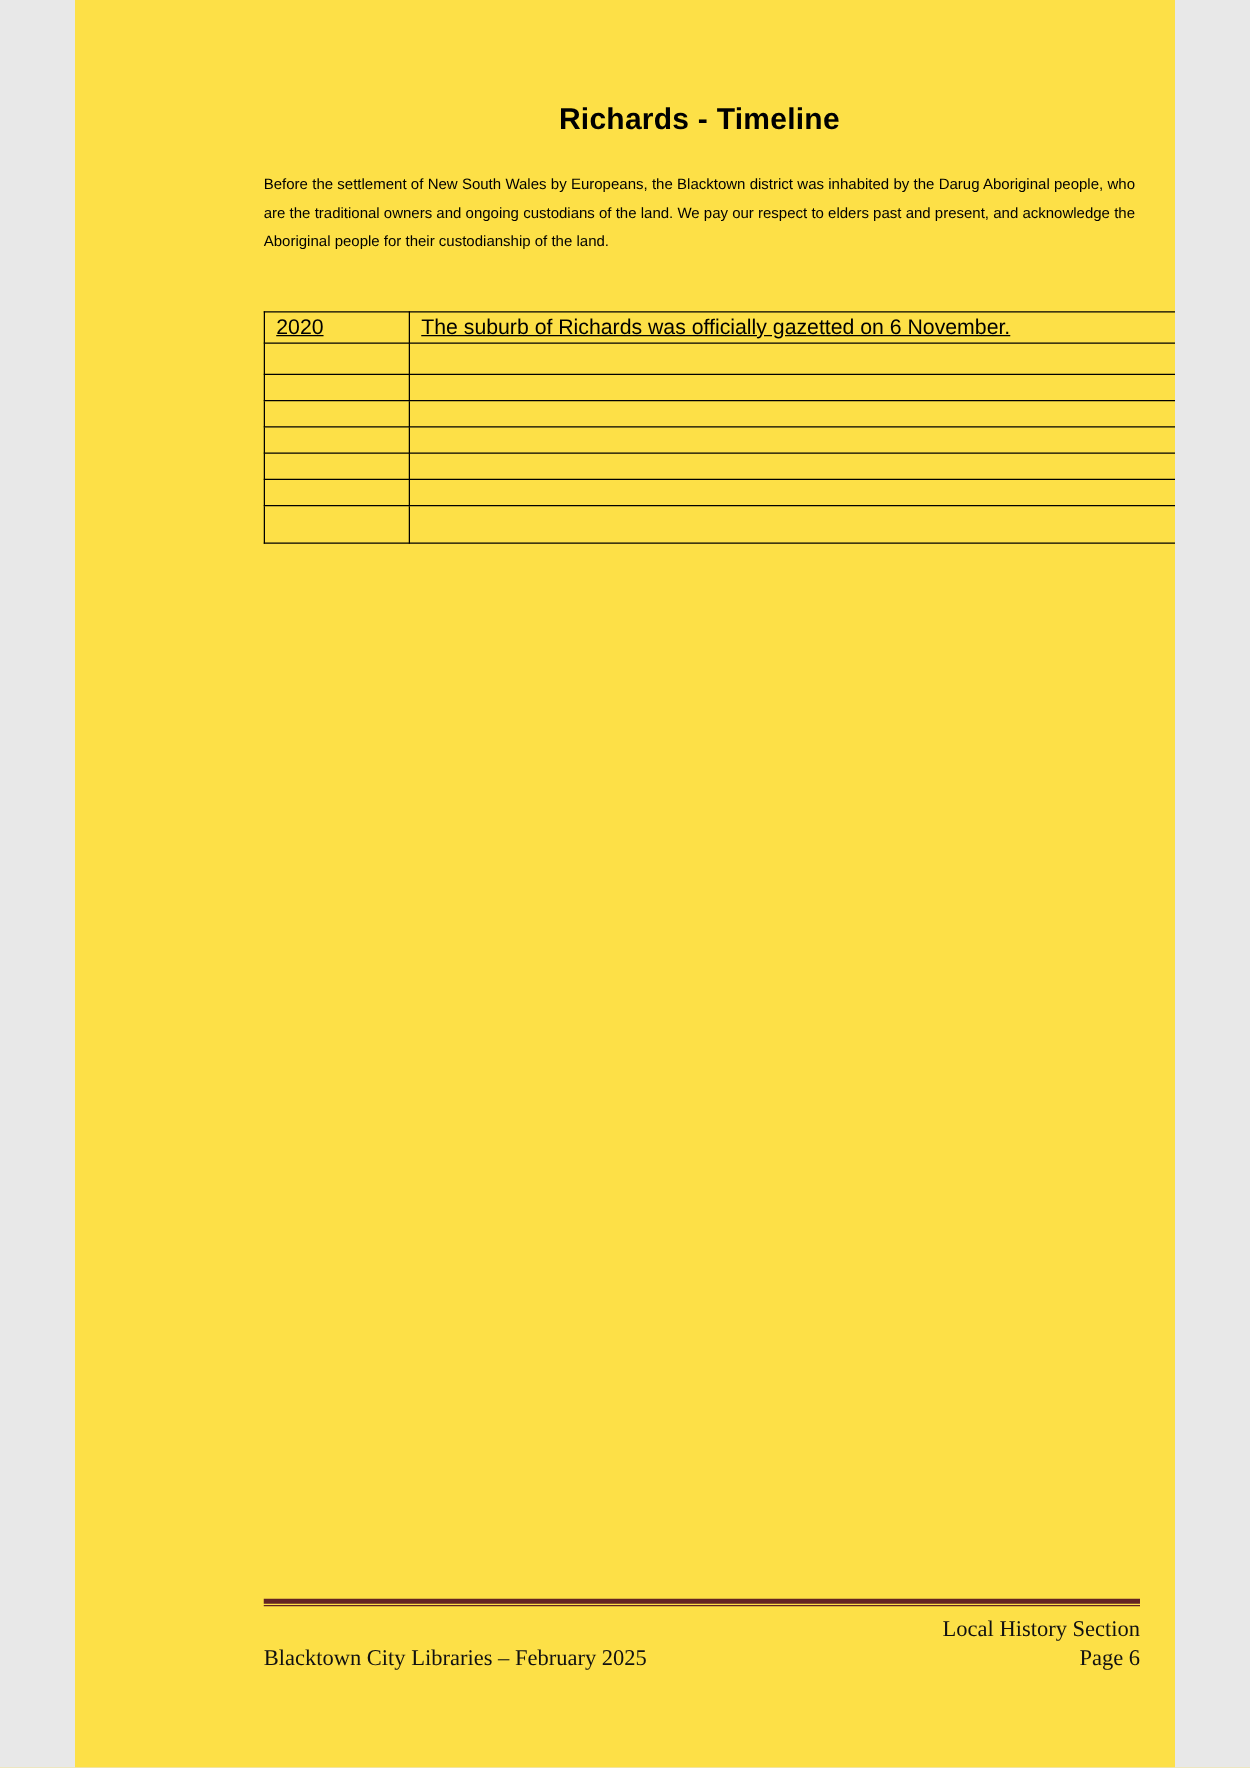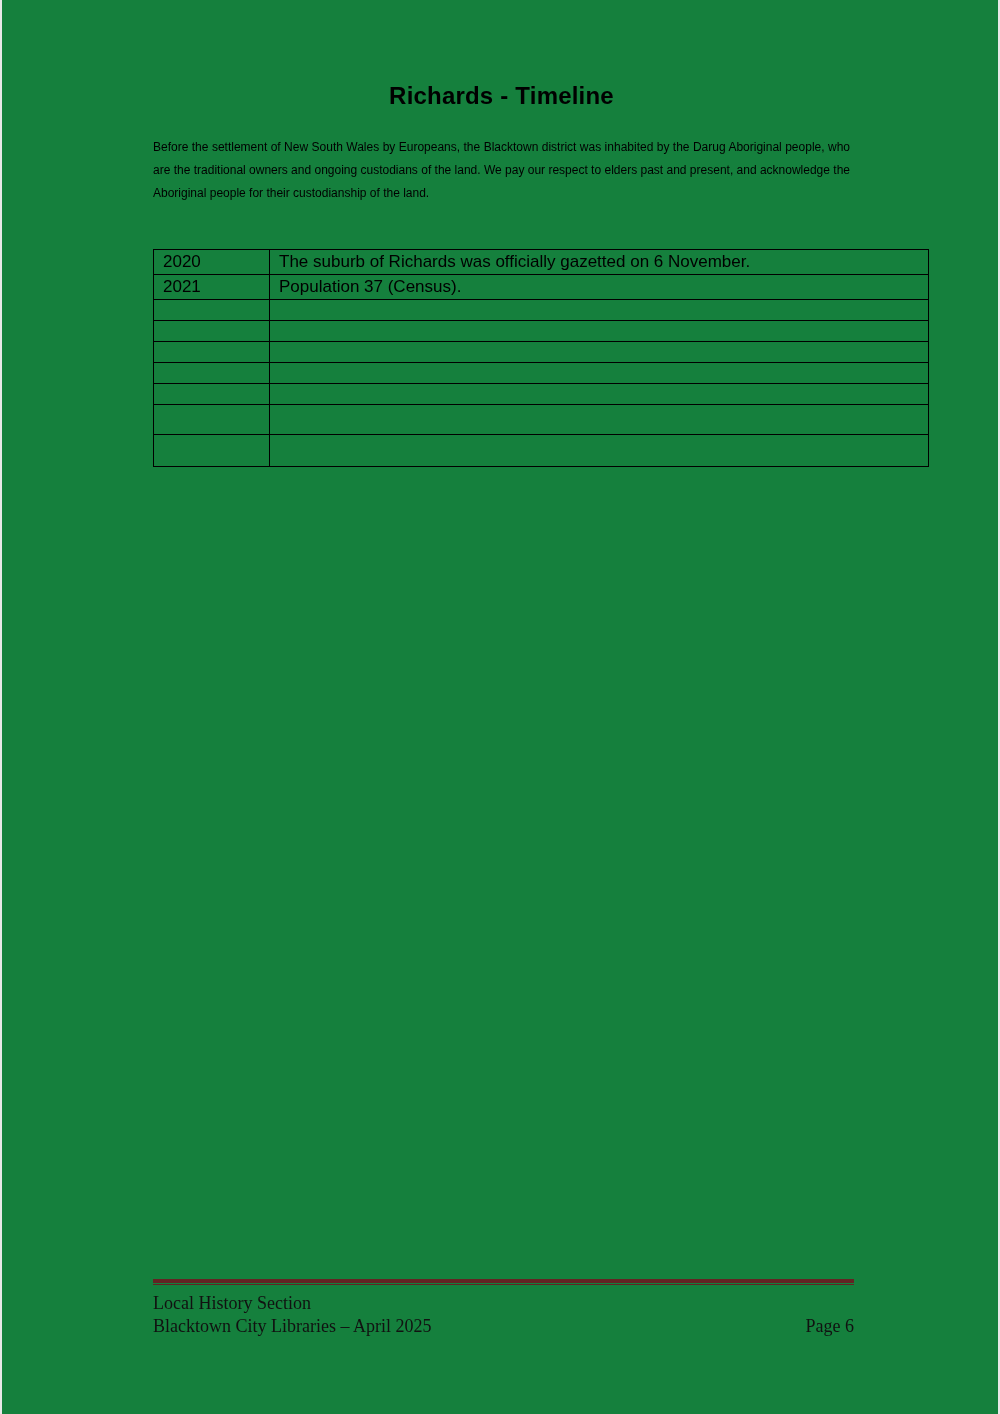--- a/index.html
+++ b/index.html
@@ -1,22 +1,22 @@
 <!DOCTYPE html>
 <html><head>
 <meta charset="utf-8">
 <style>
   * { margin: 0; padding: 0; box-sizing: border-box; }
   html, body { background: #e8e8e8; }
   .page {
     position: relative;
-    width: 996px;
+    width: 880px;
     height: 1414px;
     margin: 0 auto;
-    background: #15803d;
+    background: #fde047;
     font-family: "Liberation Sans", sans-serif;
     color: #000000;
     overflow: hidden;
   }
   .content {
     position: absolute;
     left: 151px;
     top: 0;
     width: 697px;
   }
@@ -43,33 +43,34 @@
   .timeline-table td {
     border: 1.5px solid #000000;
     font-size: 17px;
     line-height: 21px;
     padding: 1px 4px 1px 9px;
     vertical-align: top;
     overflow: hidden;
     white-space: nowrap;
   }
   .timeline-table col.year-col  { width: 116px; }
-  .timeline-table tr            { height: 21px; }     
+  .timeline-table tr            { height: 21px; text-decoration: underline; }     
   .timeline-table tr:nth-child(1),
   .timeline-table tr:nth-child(2) { height: 25px; }   
   .timeline-table tr:nth-child(8) { height: 30px; }   
   .timeline-table tr:nth-child(9) { height: 32px; }
   .footer {
     position: absolute;
     left: 151px;
     top: 1279px;
     width: 701px;
     font-family: "Liberation Serif", serif;
     font-size: 18px;
     color: #111111;
+    text-align: right;
   }
   .footer-rule-thick { height: 4px; }
   .footer-rule-thin  { height: 1px; margin-top: 1px; }
   .footer-line1 { margin-top: 7px; line-height: 23px; }
   .footer-line2 {
     display: flex;
     justify-content: space-between;
     line-height: 23px;
   }
 </style>
@@ -87,24 +88,20 @@
 
     <table class="timeline-table">
       <colgroup>
         <col class="year-col">
         <col class="event-col">
       </colgroup>
       <tbody>
           <tr>
             <td>2020</td>
             <td>The suburb of Richards was officially gazetted on 6 November.</td>
-          </tr>
-          <tr>
-            <td>2021</td>
-            <td>Population 37 (Census).</td>
           </tr>
           <tr>
             <td></td>
             <td></td>
           </tr>
           <tr>
             <td></td>
             <td></td>
           </tr>
           <tr>
@@ -130,17 +127,17 @@
         </tbody>
     </table>
 
   </div>
 
   <div class="footer">
     <div class="footer-rule-thick" style="background: rgb(99, 36, 35);"></div>
     <div class="footer-rule-thin" style="background: rgb(99, 36, 35);"></div>
     <div class="footer-line1">Local History Section</div>
     <div class="footer-line2">
-      <span>Blacktown City Libraries – April 2025</span>
+      <span>Blacktown City Libraries – February 2025</span>
       <span>Page 6</span>
     </div>
   </div>
 </div>
 
 </body></html>

